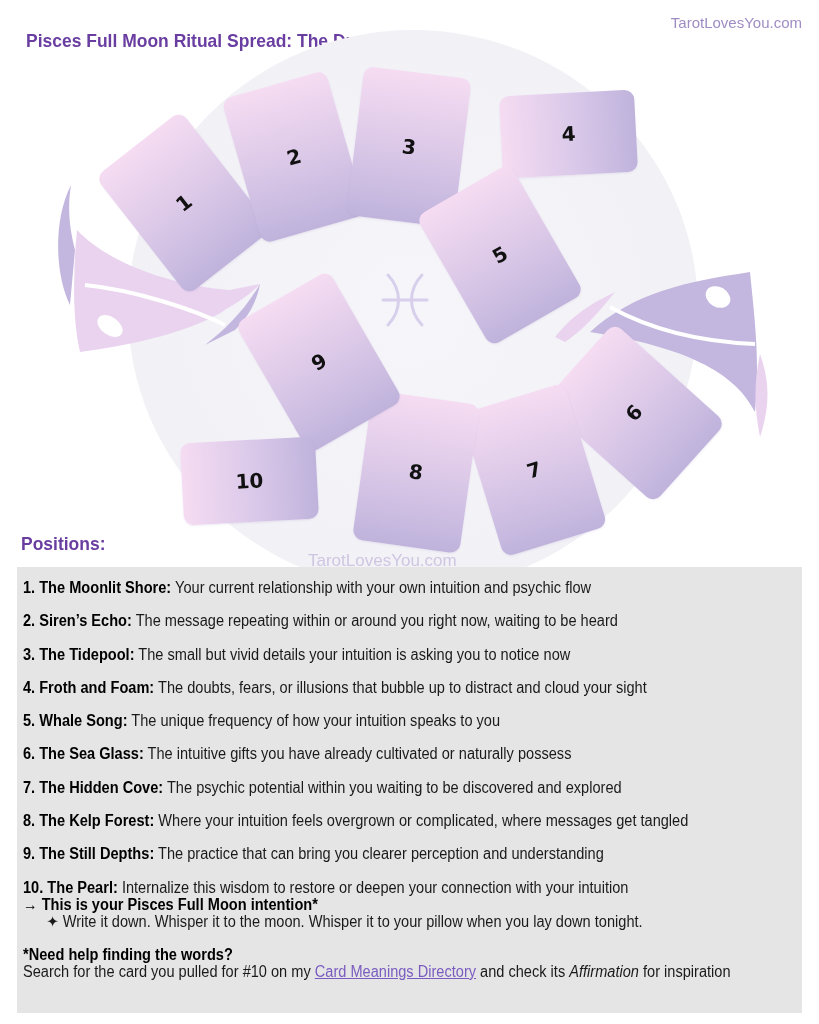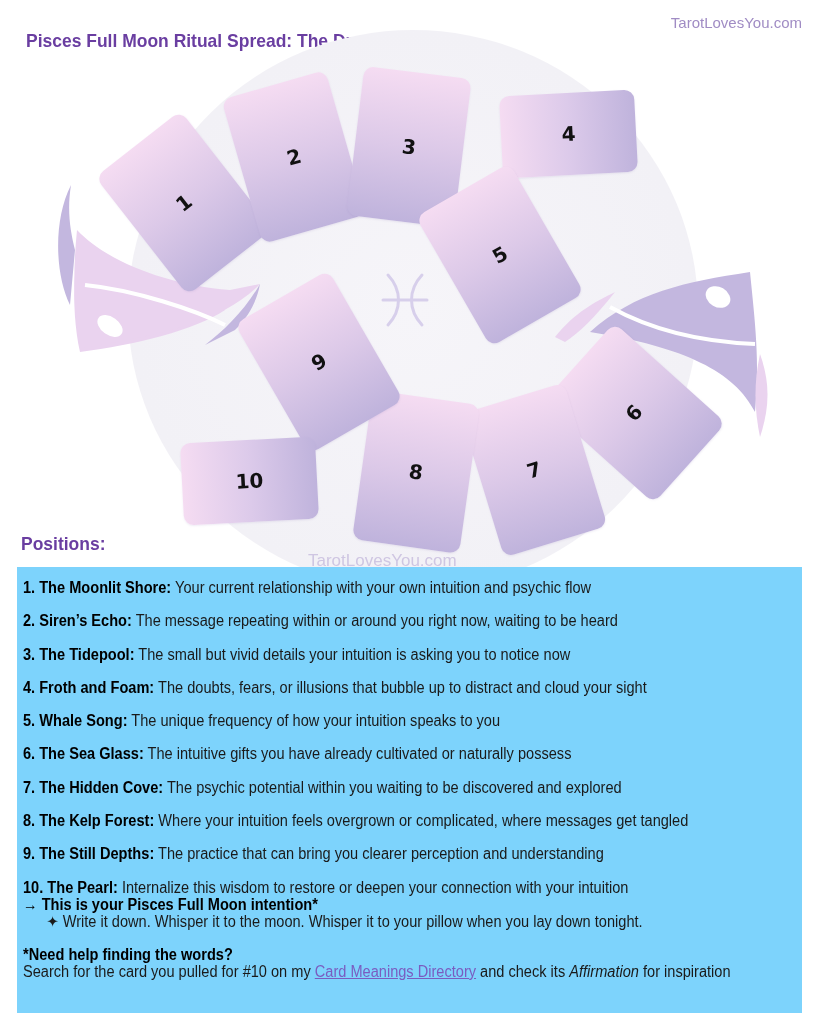--- a/index.html
+++ b/index.html
@@ -50,21 +50,21 @@
     font-size: 19px; font-weight: bold; color: #6a3ea1;
     transform: scaleX(0.92); transform-origin: left center;
   }
   .watermark {
     position: absolute; top: 551px; left: 308px;
     font-size: 17px; color: #cfc6e2;
   }
 
   .panel {
     position: absolute; left: 17px; top: 567px; width: 785px; height: 446px;
-    background: #7dd3fc;
+    background: #e5e5e5;
     padding: 12px 0 0 6px;
   }
   .pos-row {
     font-size: 15.6px; line-height: 18px; height: 33.3px;
     white-space: nowrap; color: #1a1a1a;
     transform: scaleX(0.935); transform-origin: left center;
   }
   .pos-row b { font-weight: bold; color: #000; }
   .pos-row.last { height: 18px; }
   .intent-line {

